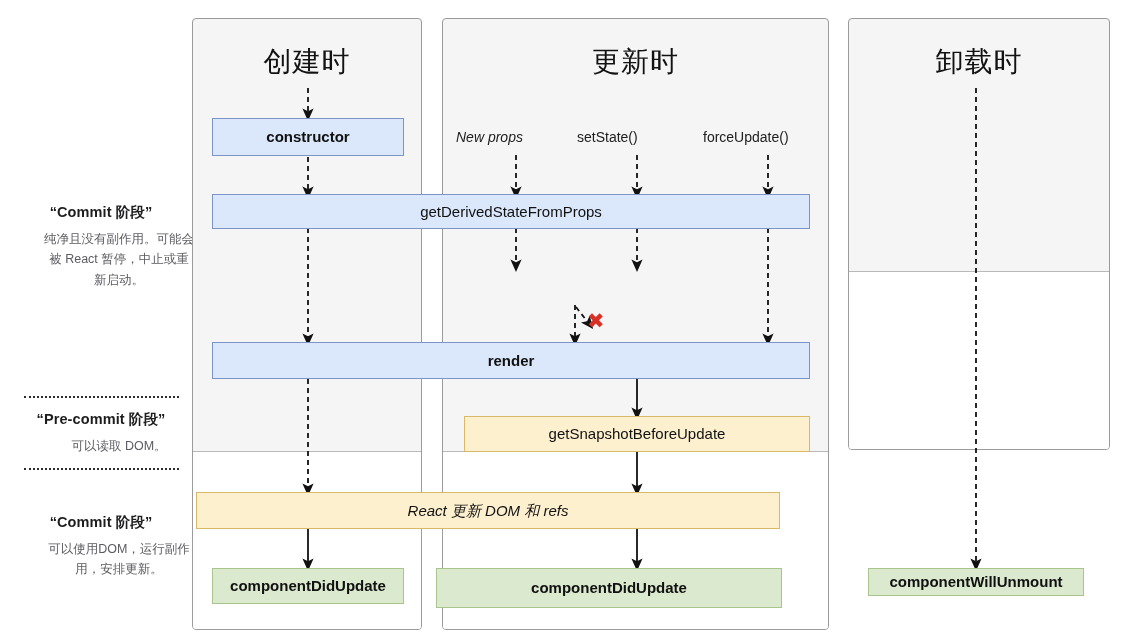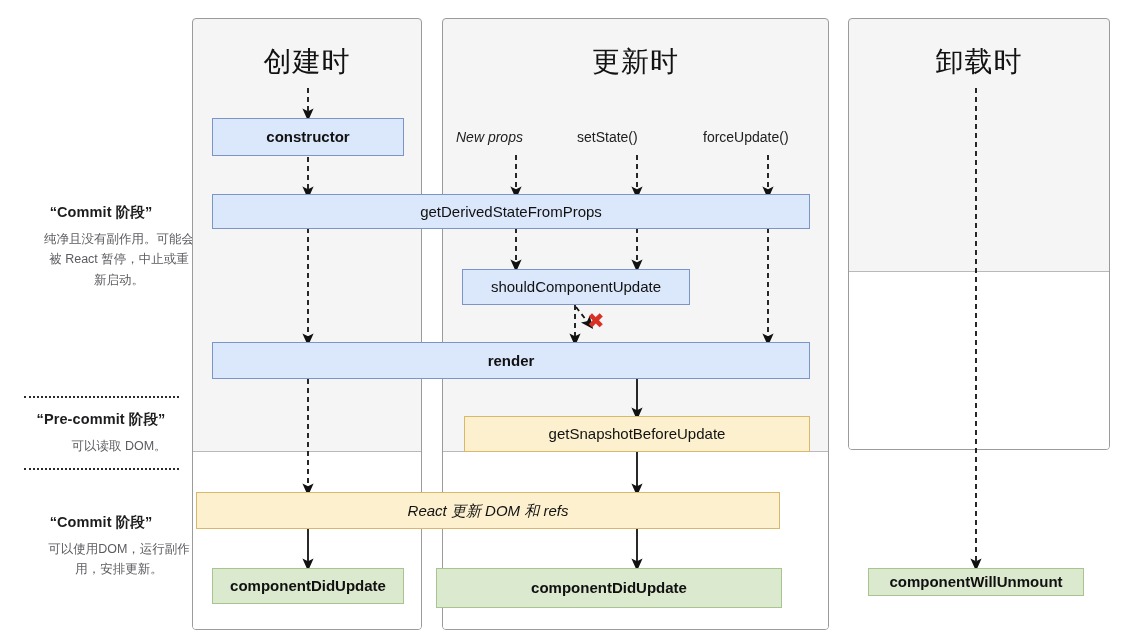--- a/index.html
+++ b/index.html
@@ -203,21 +203,20 @@
   <div class="red-x" style="left:587px; top:310px;">✖</div>
 
   <div class="trigger italic" style="left:456px; top:129px; width:120px;">New props</div>
   <div class="trigger" style="left:577px; top:129px; width:120px;">setState()</div>
   <div class="trigger" style="left:703px; top:129px; width:130px;">forceUpdate()</div>
 
   <div class="node blue bold" style="left:212px; top:118px; width:192px; height:38px;">constructor</div>
 
   <div class="node blue" style="left:212px; top:194px; width:598px; height:35px;">getDerivedStateFromProps</div>
 
-  <div class="node blue" style="left:462px; top:269px; width:228px; height:36px;">shouldComponentUpdate</div>
 
   <div class="node blue bold" style="left:212px; top:342px; width:598px; height:37px;">render</div>
 
   <div class="node yellow" style="left:464px; top:416px; width:346px; height:36px;">getSnapshotBeforeUpdate</div>
 
   <div class="node yellow italic" style="left:196px; top:492px; width:584px; height:37px;">React 更新 DOM 和 refs</div>
 
   <div class="node green bold" style="left:212px; top:568px; width:192px; height:36px;">componentDidUpdate</div>
 
   <div class="node green bold" style="left:436px; top:568px; width:346px; height:40px;">componentDidUpdate</div>

